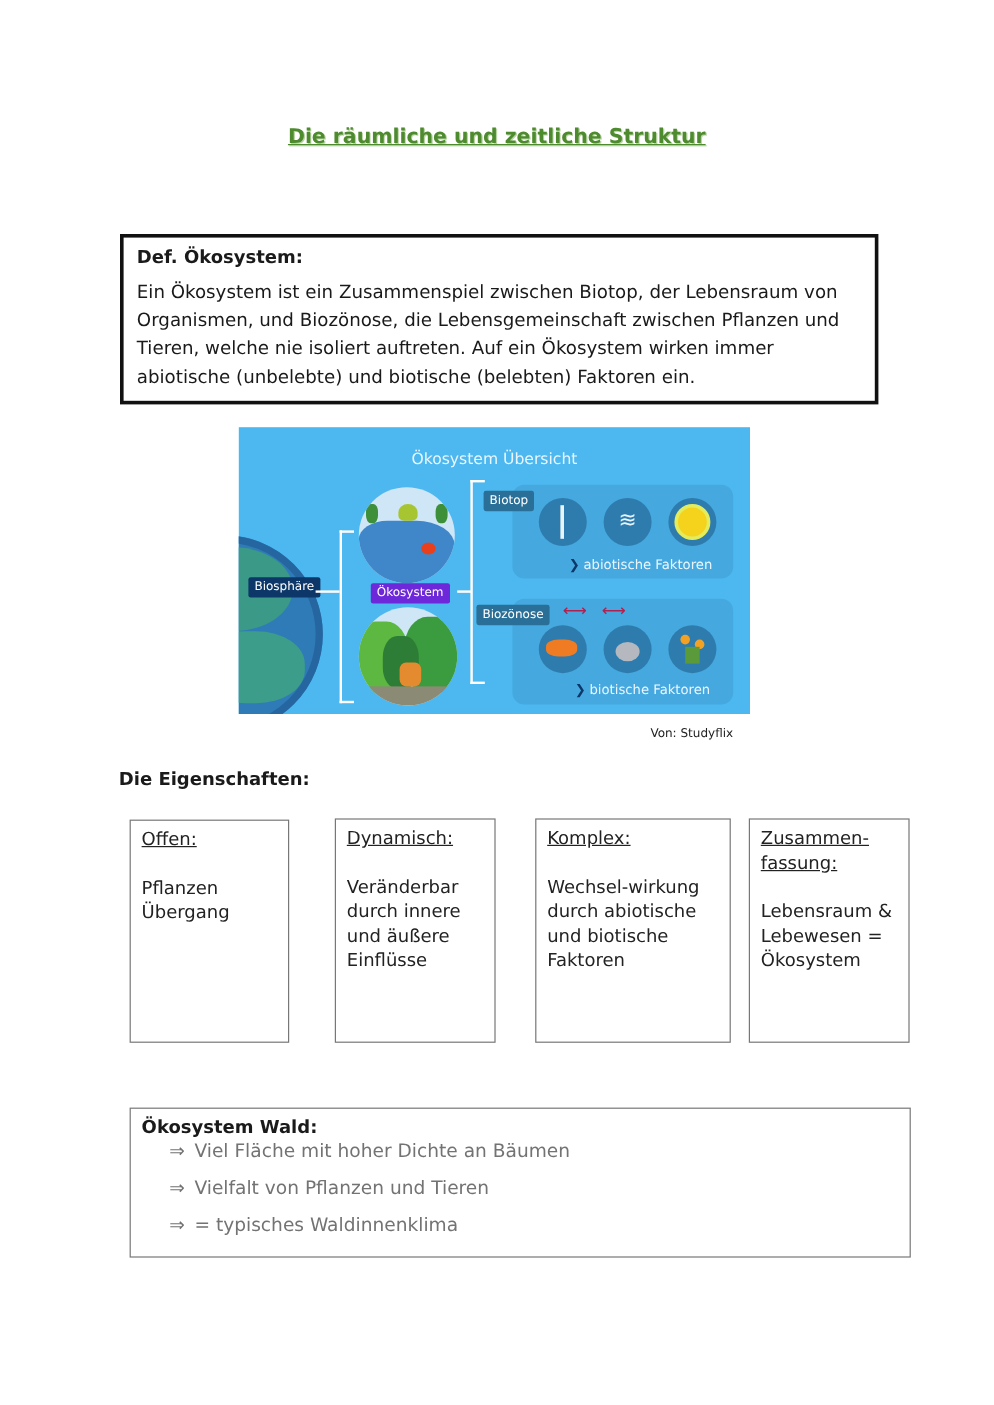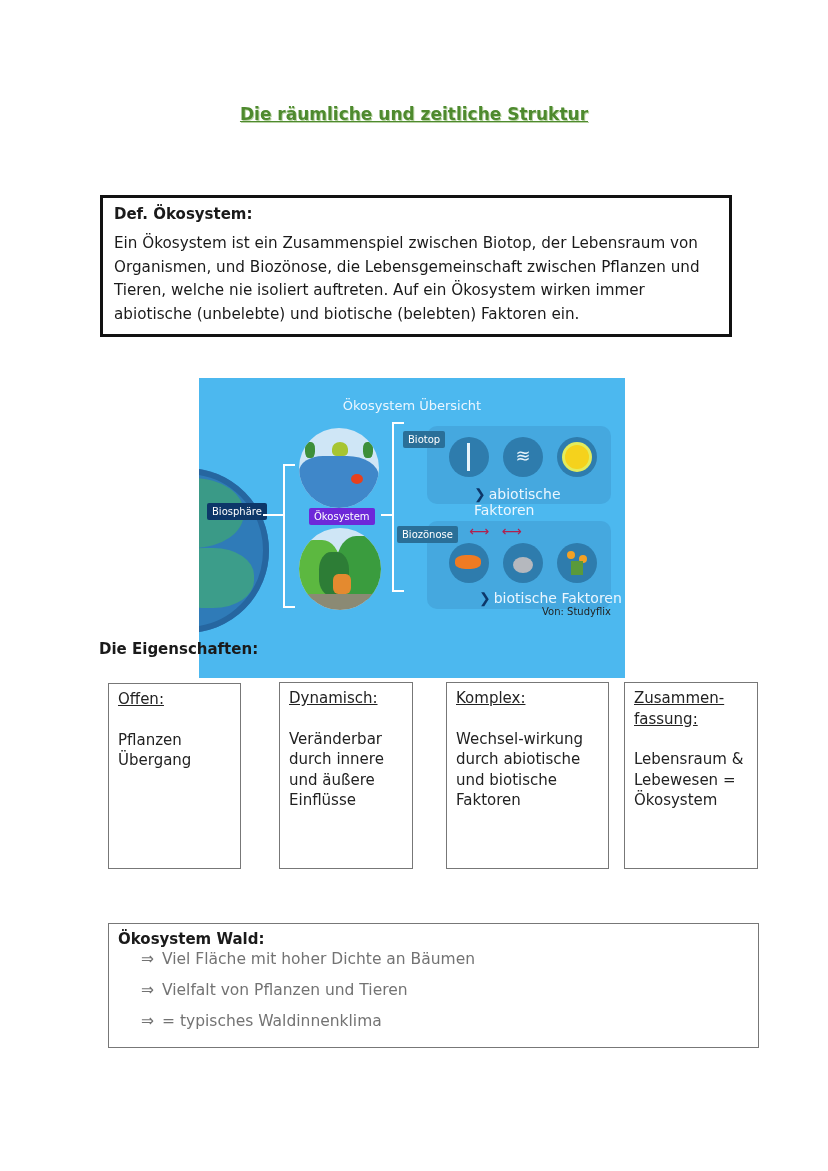--- a/index.html
+++ b/index.html
@@ -2,36 +2,36 @@
 <html><head>
 <meta charset="utf-8">
 <style>
   html, body { margin: 0; padding: 0; background: #ffffff; }
   body { width: 828px; height: 1171px; position: relative; font-family: "DejaVu Sans", sans-serif; color: #1a1a1a; overflow: hidden; }
   .title { position: absolute; left: 0; width: 828px; text-align: center; top: 101px; font-family: "DejaVu Sans", sans-serif; font-weight: bold; font-size: 17px; line-height: 27px; color: #4e8a2e; text-shadow: 1px 1px 0 #b9d3a5; }
   .title span { text-decoration: underline; display: block; }
   .def-box { position: absolute; left: 100px; top: 195px; width: 626px; height: 136px; border: 3px solid #111; box-sizing: content-box; padding: 0; }
   .def-box .def-title { position: absolute; left: 11px; top: 7px; font-weight: bold; font-size: 15px; }
   .def-box .def-text { position: absolute; left: 11px; top: 34px; width: 610px; font-size: 15.2px; line-height: 23.5px; }
-  .figure { position: absolute; left: 199px; top: 378px; width: 426px; height: 300px; background: #4cb8ef; overflow: hidden; }
+  .figure { position: absolute; left: 199px; top: 356px; width: 426px; height: 239px; background: #4cb8ef; overflow: hidden; }
   .fig-title { position: absolute; left: 0; width: 426px; top: 20px; text-align: center; color: #eaf6ff; font-size: 13px; }
   .globe { position: absolute; left: -95px; top: 90px; width: 165px; height: 165px; border-radius: 50%; background: #2f7bb8; }
   .globe .land1 { position: absolute; left: 40px; top: 10px; width: 100px; height: 70px; border-radius: 50%; background: #3a9a87; }
   .globe .land2 { position: absolute; left: 60px; top: 80px; width: 90px; height: 60px; border-radius: 45%; background: #3c9d8a; }
   .globe .ring { position: absolute; inset: 0; border-radius: 50%; border: 6px solid #2666a0; }
   .tag { position: absolute; font-size: 10px; color: #ffffff; padding: 2px 5px; border-radius: 2px; line-height: 13px; }
   .tag.dark { background: #0d3769; }
   .tag.mid { background: #2a6f98; }
   .tag.light { background: #6d28d9; }
   .circle { position: absolute; border-radius: 50%; }
   .bracket { position: absolute; border: 2px solid #ffffff; border-right: none; }
   .hline { position: absolute; height: 2px; background: #ffffff; }
   .panel { position: absolute; background: #45a8df; border-radius: 10px; }
   .icon-circle { position: absolute; width: 40px; height: 40px; border-radius: 50%; background: #2e7cad; }
-  .caption { position: absolute; color: #eaf6ff; font-size: 14px; }
+  .caption { position: absolute; color: #eaf6ff; font-size: 11px; }
   .caption .chev { color: #0d3769; font-weight: bold; margin-right: 3px; }
   .credit { position: absolute; left: 542px; top: 606px; font-size: 10px; color: #222; }
   .section-title { position: absolute; left: 99px; top: 640px; font-weight: bold; font-size: 15px; }
   .prop { position: absolute; top: 683px; width: 133px; height: 186px; border: 1px solid #777; box-sizing: border-box; padding: 5px 9px; font-size: 15px; line-height: 20.5px; color: #222; }
   .prop .ph { text-decoration: underline; display: block; margin-bottom: 20px; }
   .wald-box { position: absolute; left: 108px; top: 923px; width: 651px; height: 125px; border: 1px solid #777; box-sizing: border-box; }
   .wald-box .wt { position: absolute; left: 9px; top: 6px; font-weight: bold; font-size: 15px; }
   .wald-box .wi { position: absolute; left: 32px; font-size: 15.5px; color: #737373; }
   .wald-box .wi .arr { margin-right: 8px; }
 </style>

